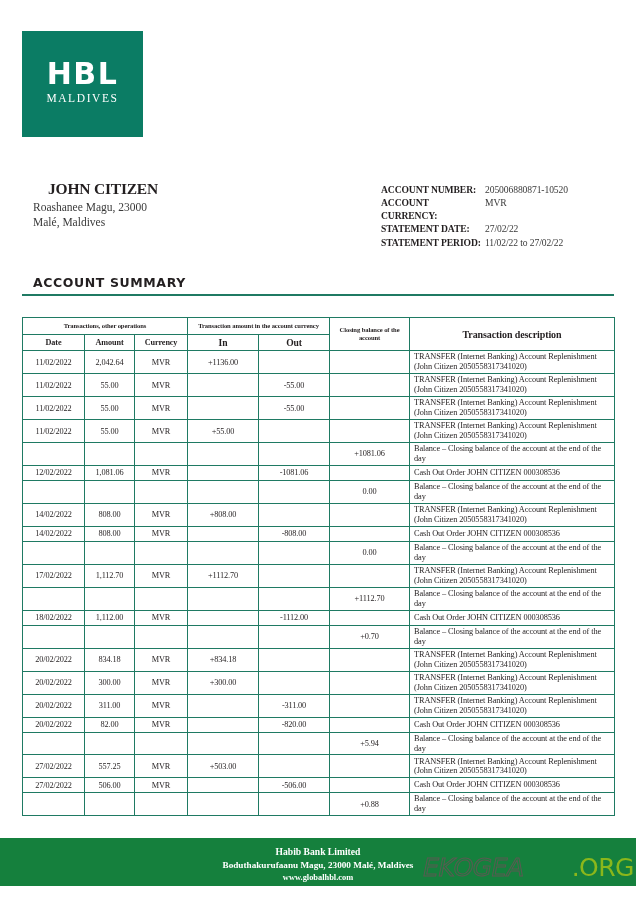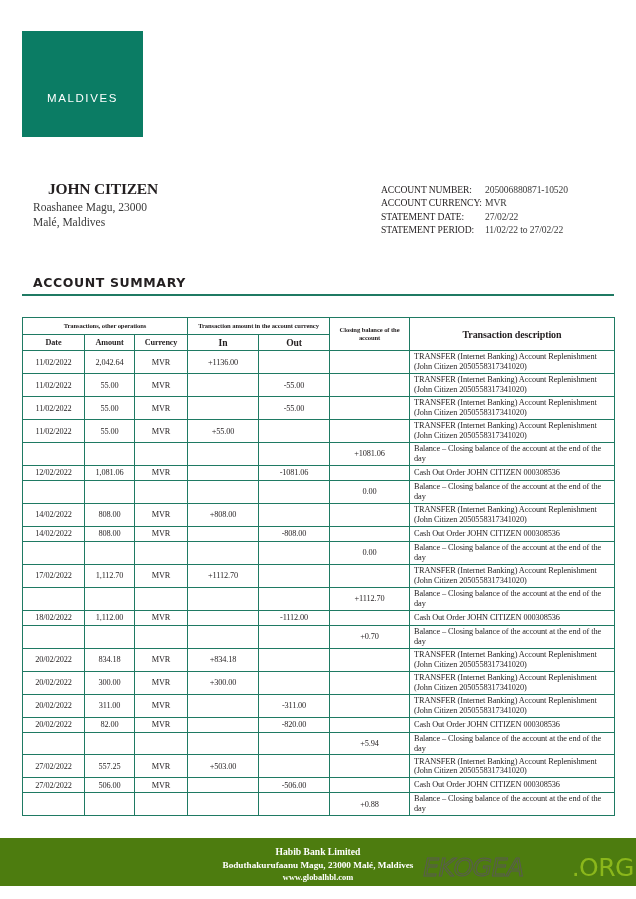--- a/index.html
+++ b/index.html
@@ -38,21 +38,21 @@
     letter-spacing: 1.5px;
     line-height: 1;
   }
   .logo-sub {
     position: absolute;
     left: 0;
     right: 0;
     top: 62px;
     text-align: center;
     color: #ffffff;
-    font-family: Liberation Sans, sans-serif;
+    font-family: Liberation Serif, serif;
     font-weight: 400;
     font-size: 11.5px;
     letter-spacing: 1.6px;
     line-height: 1;
   }
 
   
   .customer {
     position: absolute;
     left: 33px;
@@ -83,21 +83,21 @@
     width: 240px;
   }
   .acct-row {
     display: flex;
     align-items: baseline;
     line-height: 1.33;
     margin-bottom: 0.5px;
   }
   .acct-label {
     font-family: "Liberation Serif", serif;
-    font-weight: 400;
+    font-weight: 700;
     font-size: 9.6px;
     color: #231f20;
     width: 104px;
     flex: 0 0 104px;
     letter-spacing: -0.1px;
   }
   .acct-value {
     font-family: "Liberation Serif", serif;
     font-size: 9.6px;
     color: #3a3a3a;
@@ -182,21 +182,21 @@
   tr.r-tall td { height: 20px; }
   tr.r-short td { height: 12px; }
 
   
   .footer {
     position: absolute;
     left: 0;
     top: 838px;
     width: 636px;
     height: 48px;
-    background: #4d7c0f;
+    background: #15803d;
   }
   .footer-text {
     position: absolute;
     left: 0;
     right: 0;
     top: 7px;
     text-align: center;
     color: #ffffff;
     font-family: "Liberation Serif", serif;
     font-weight: 700;
@@ -220,20 +220,21 @@
     color: transparent;
     font-style: italic;
     -webkit-text-stroke: 1px #5a5a52;
   }
   .wm-b { color: #8bb71b; margin-left: 48px; }
 </style>
 </head>
 <body>
 
 <div class="logo-block">
+  <div class="logo-hbl">HBL</div>
   <div class="logo-sub">MALDIVES</div>
 </div>
 
 <div class="customer">
   <div class="cust-name">JOHN CITIZEN</div>
   <div class="cust-line">Roashanee Magu, 23000</div>
   <div class="cust-line">Malé, Maldives</div>
 </div>
 
 <div class="acct-meta">

